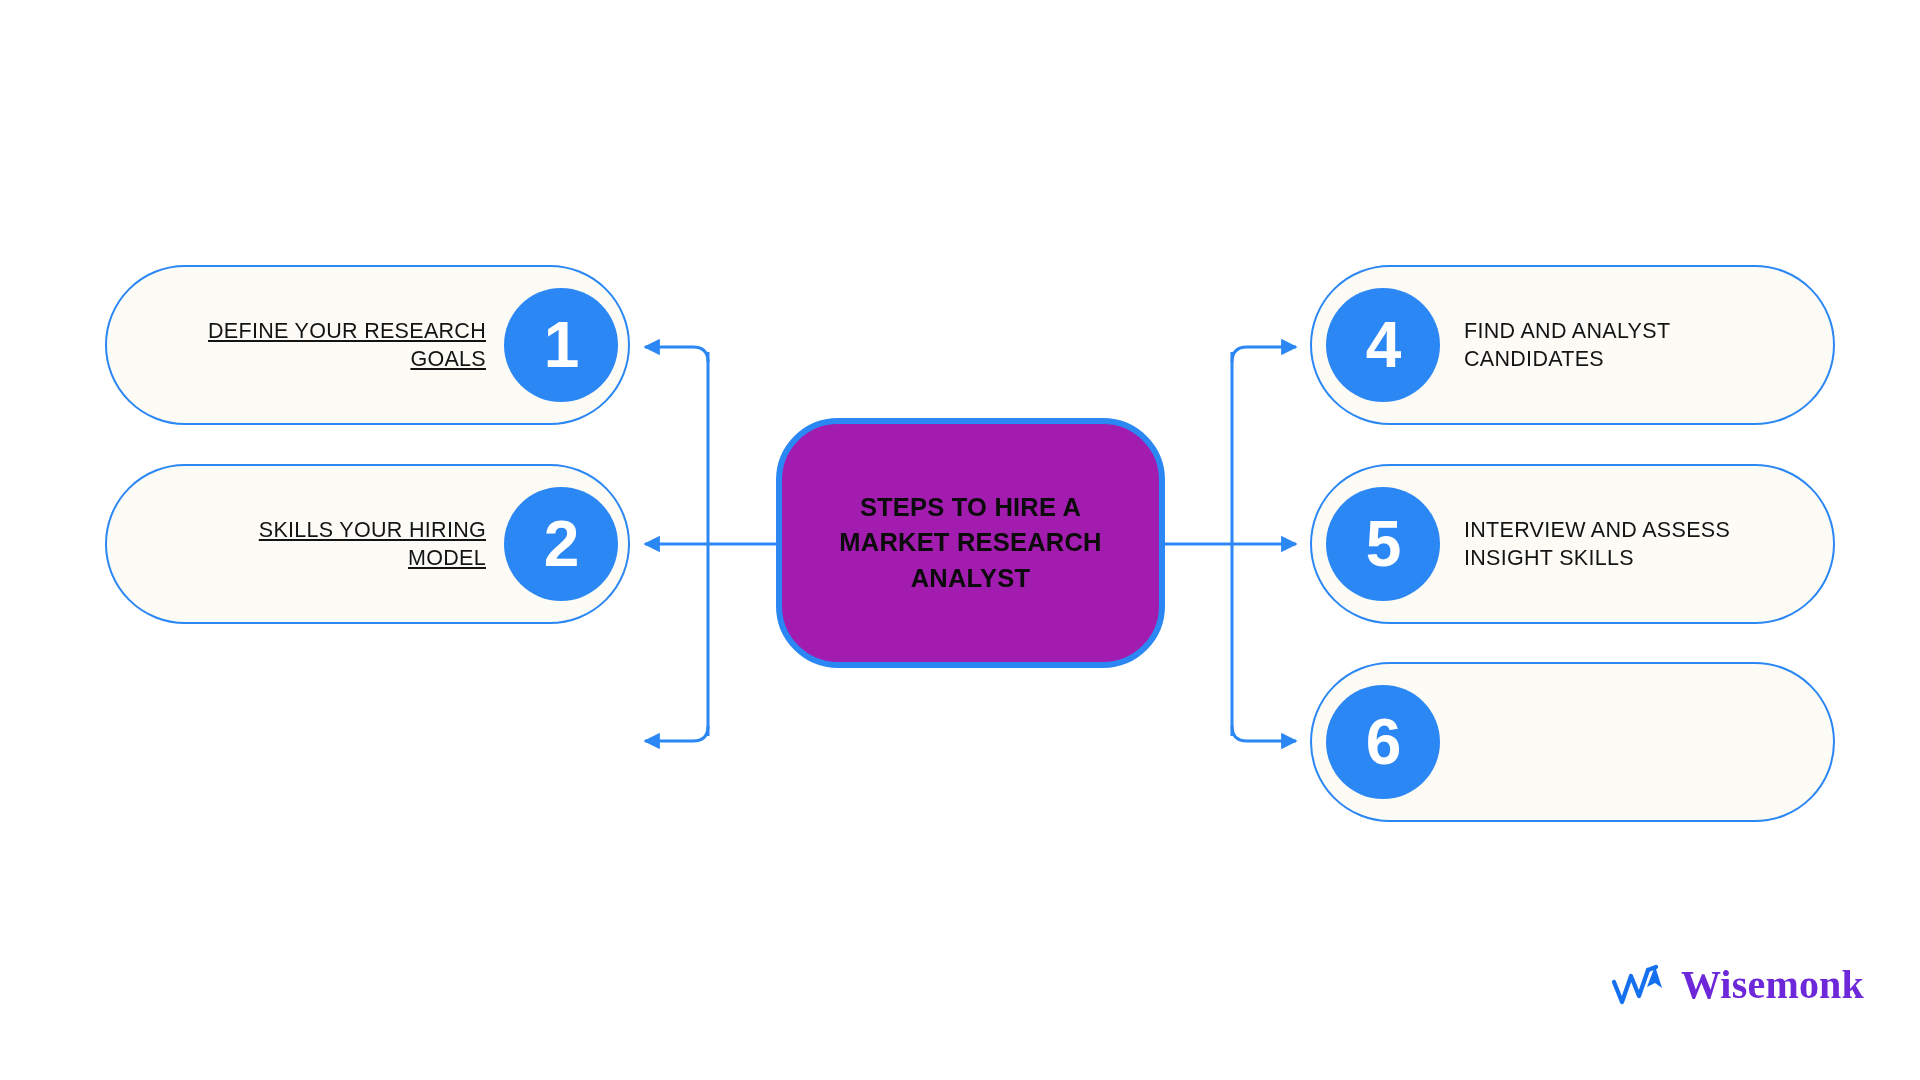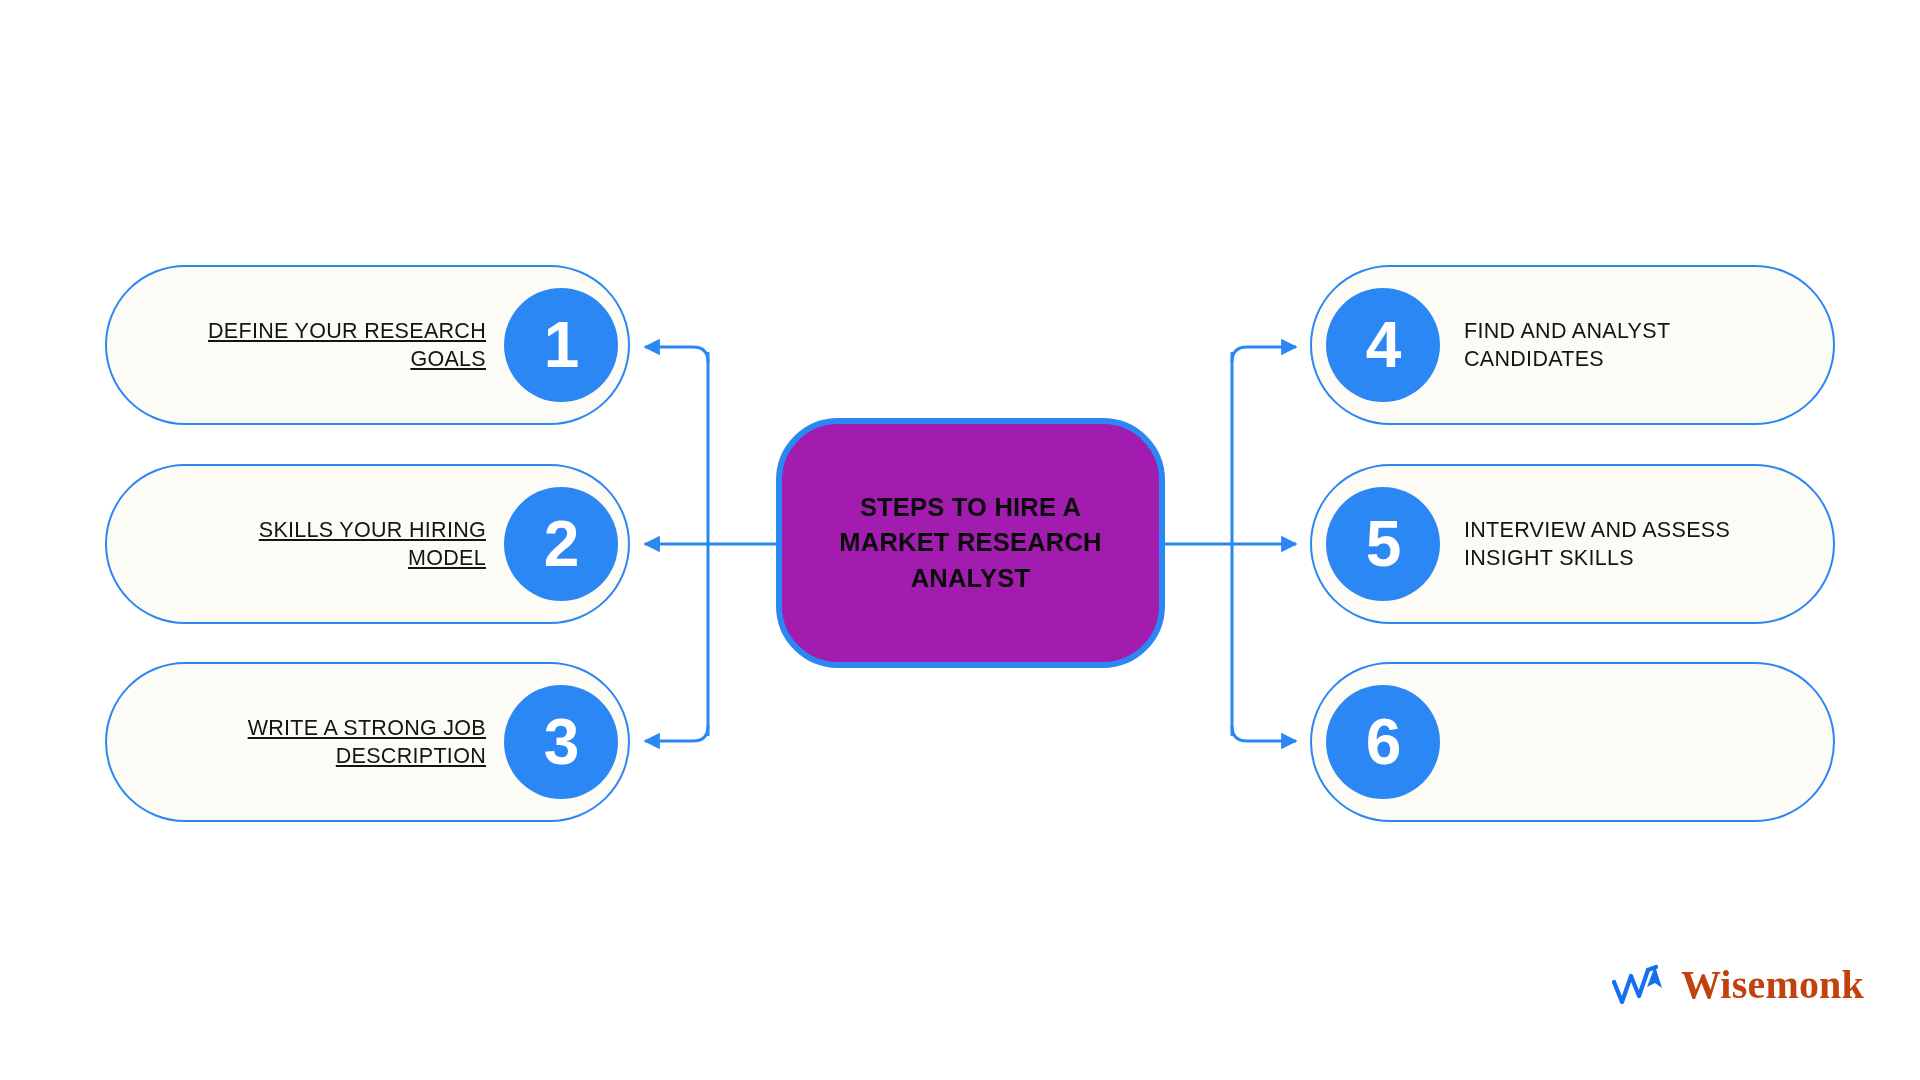--- a/index.html
+++ b/index.html
@@ -100,21 +100,21 @@
     position:absolute;
     right:56px; bottom:72px;
     display:flex;
     align-items:center;
     gap:14px;
   }
   #brand .brand-name {
     font-family:"Liberation Serif", serif;
     font-size:40px;
     font-weight:700;
-    color:#c2410c;
+    color:#6d28d9;
     letter-spacing:0.2px;
     line-height:1;
   }
   #brand .brand-mark { display:block; }
 </style>
 </head>
 <body>
 
 <div id="stage">
 
@@ -156,25 +156,20 @@
 GOALS</div>
     <div class="circle">1</div>
   </div>
 
   <div class="card card-left pos-2">
     <div class="card-label">SKILLS YOUR HIRING
 MODEL</div>
     <div class="circle">2</div>
   </div>
 
-  <div class="card card-left pos-3">
-    <div class="card-label">WRITE A STRONG JOB
-DESCRIPTION</div>
-    <div class="circle">3</div>
-  </div>
 
   <div id="center-node">
     <div class="hub-title">STEPS TO HIRE A
 MARKET RESEARCH
 ANALYST</div>
   </div>
 
   <div class="card card-right pos-4">
     <div class="circle">4</div>
     <div class="card-label">FIND AND ANALYST

